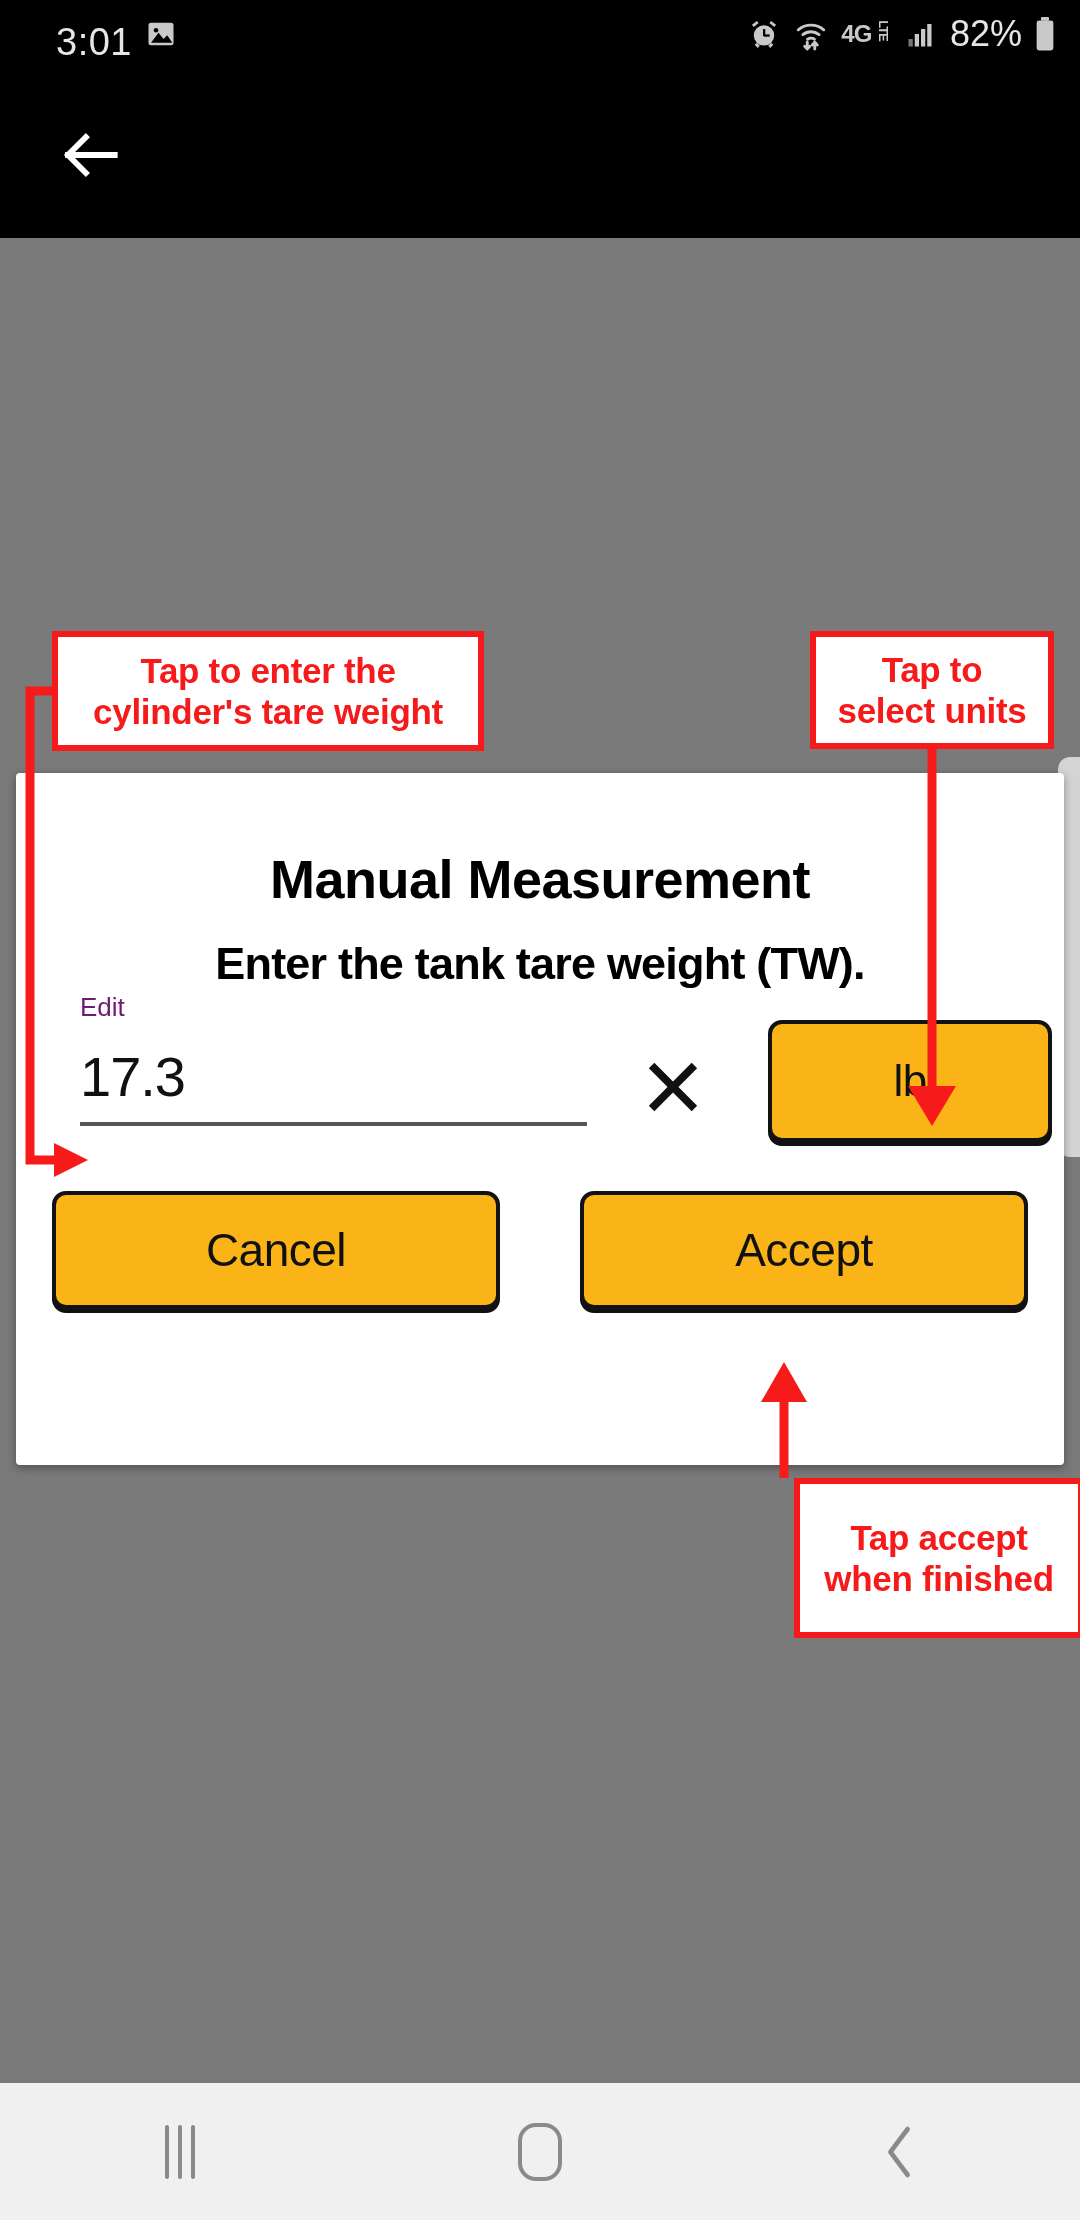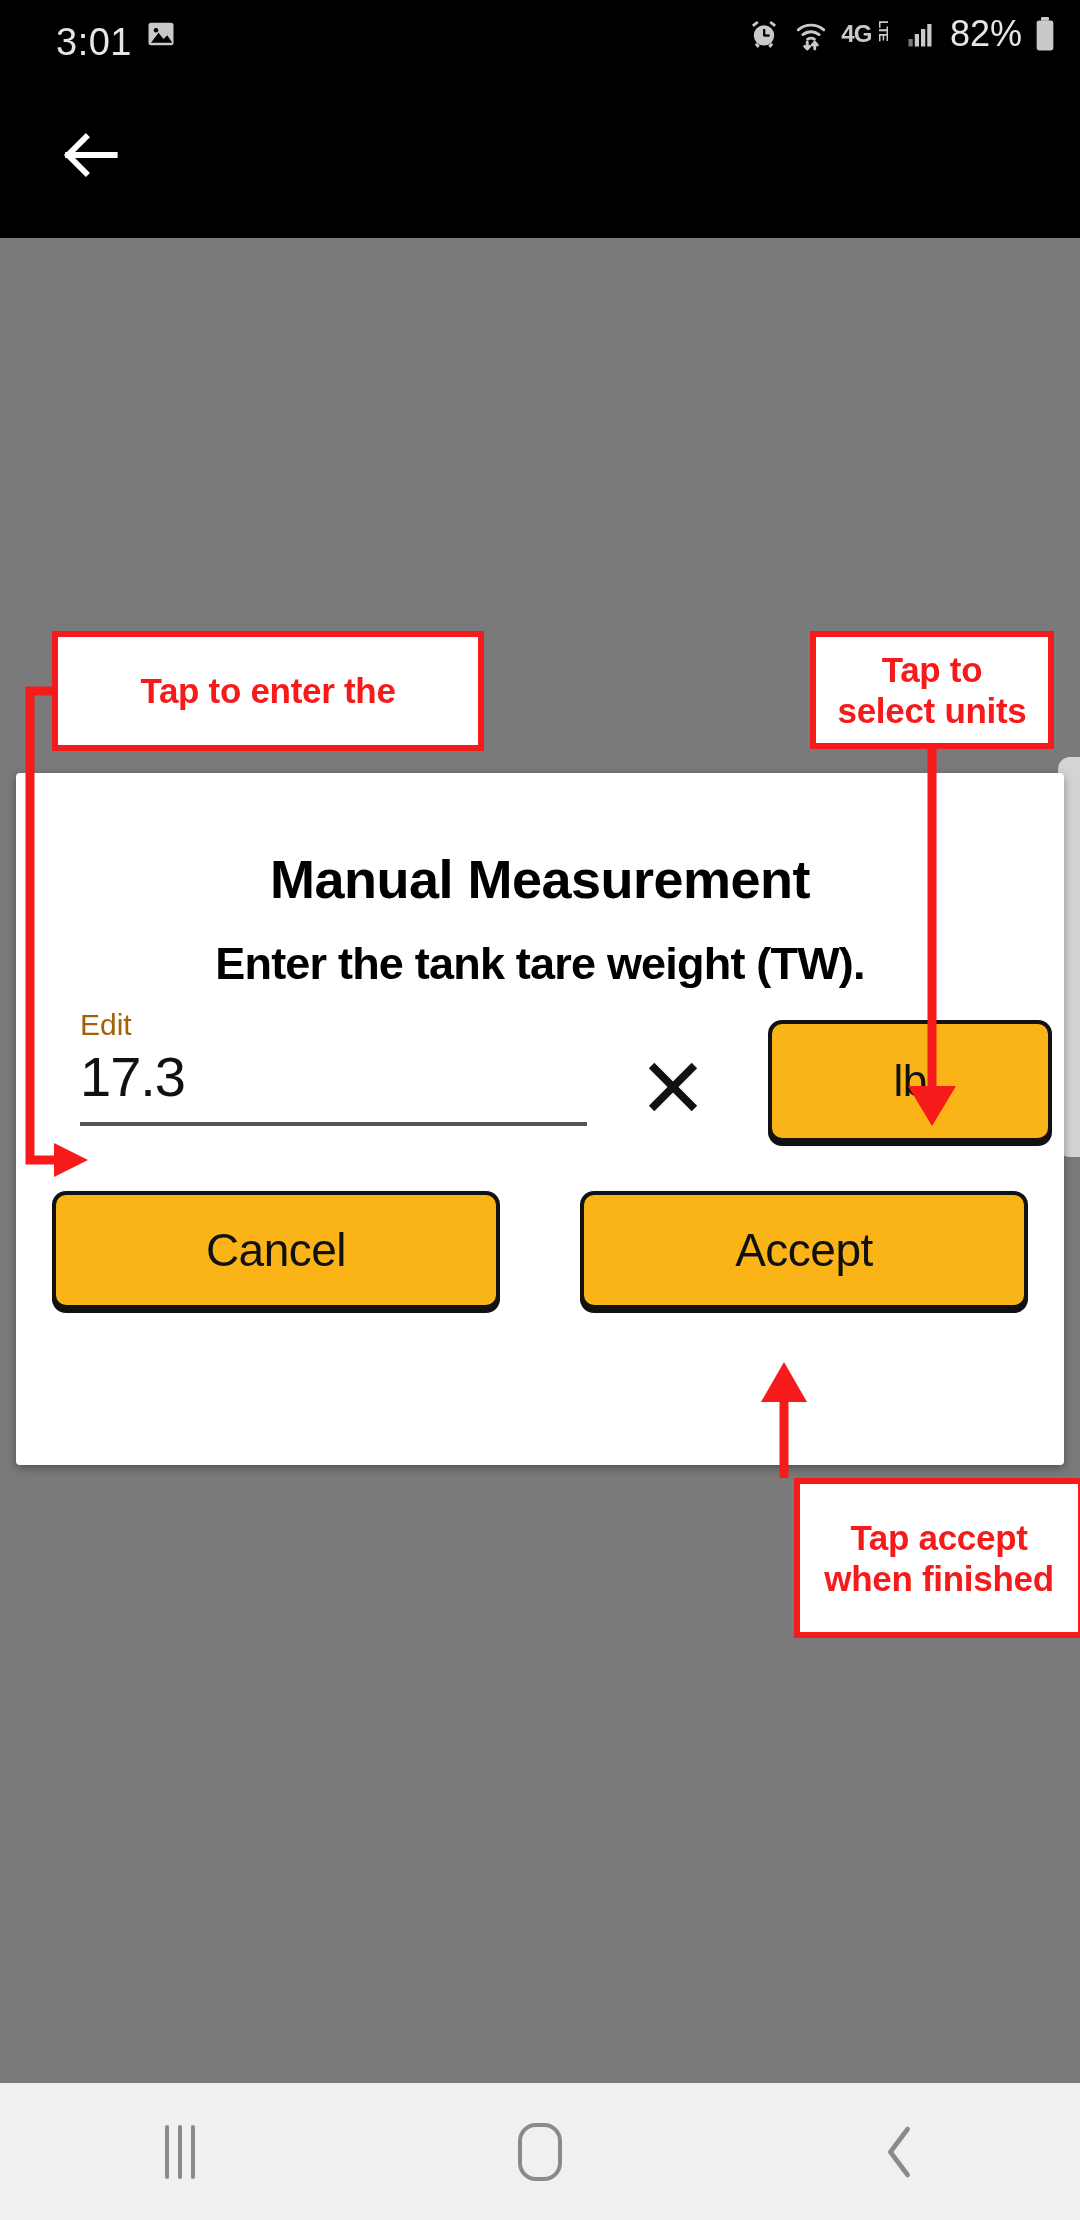--- a/index.html
+++ b/index.html
@@ -59,21 +59,21 @@
   }
   .dlg-sub {
     text-align:center; font-size:45px; font-weight:700; color:#000;
     margin-top:28px; letter-spacing:-0.8px;
   }
 
   .field-row {
     position:absolute; left:0; top:237px; width:1048px; height:150px;
   }
   .edit-label {
-    position:absolute; left:64px; top:-18px; font-size:30px; color:#a16207;margin-top:16px;
+    position:absolute; left:64px; top:-18px; font-size:26px; color:#701a75;
   }
   .input-wrap {
     position:absolute; left:64px; top:26px; width:507px; height:90px;
     border-bottom:4px solid #555;
   }
   .input-val {
     font-size:56px; color:#111; line-height:82px; letter-spacing:-1px;
   }
   .clear-x {
     position:absolute; left:620px; top:40px; width:74px; height:74px;
@@ -230,20 +230,21 @@
 
     <path d="M932 749 L932 1093" fill="none" stroke="#f61a1a" stroke-width="9"></path>
     <polygon points="932,1126 908,1086 956,1086" fill="#f61a1a"></polygon>
 
     <path d="M784 1478 L784 1398" fill="none" stroke="#f61a1a" stroke-width="9"></path>
     <polygon points="784,1362 761,1402 807,1402" fill="#f61a1a"></polygon>
   </svg>
 
   <div class="anno anno-left">
     <span>Tap to enter the</span>
+    <span>cylinder's tare weight</span>
   </div>
   <div class="anno anno-right">
     <span>Tap to</span>
     <span>select units</span>
   </div>
   <div class="anno anno-bot">
     <span>Tap accept</span>
     <span>when finished</span>
   </div>
 

